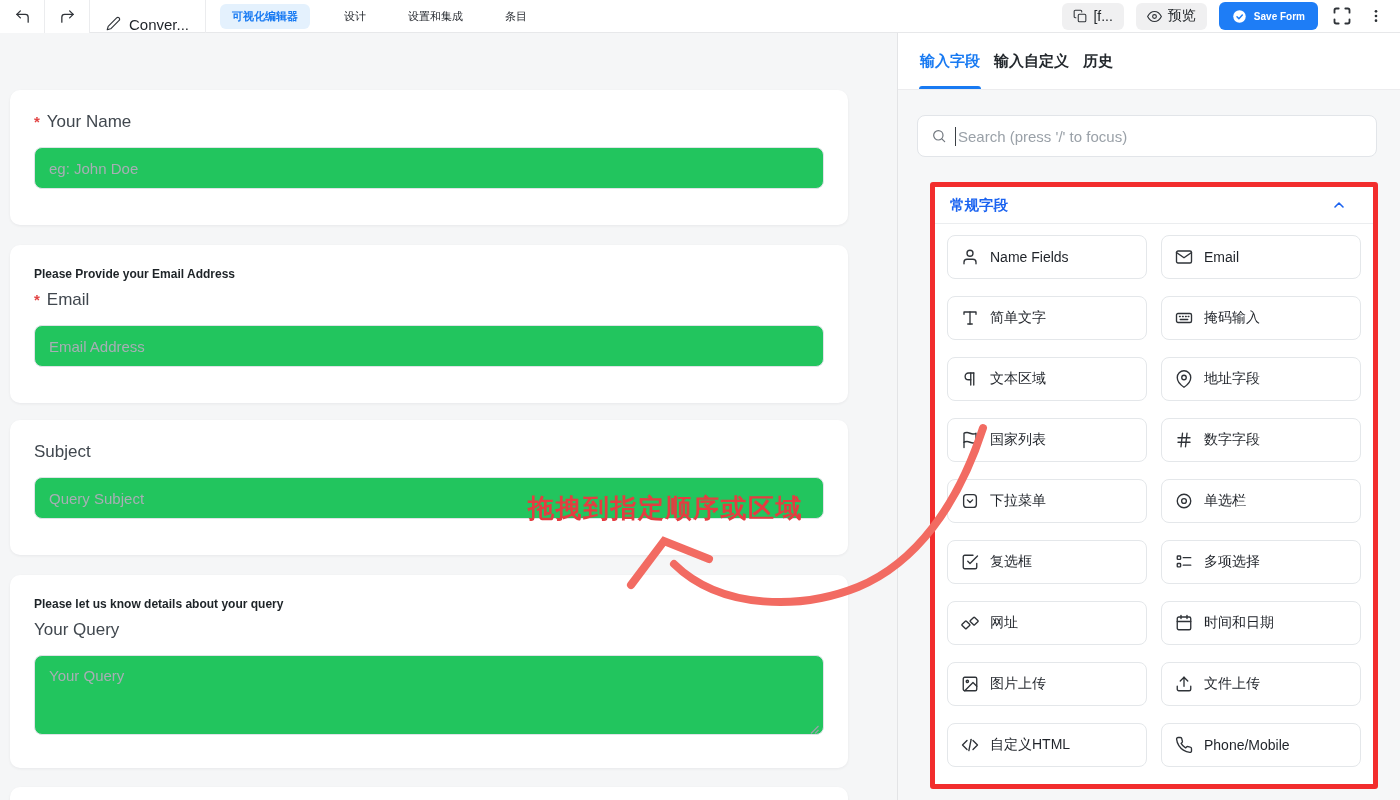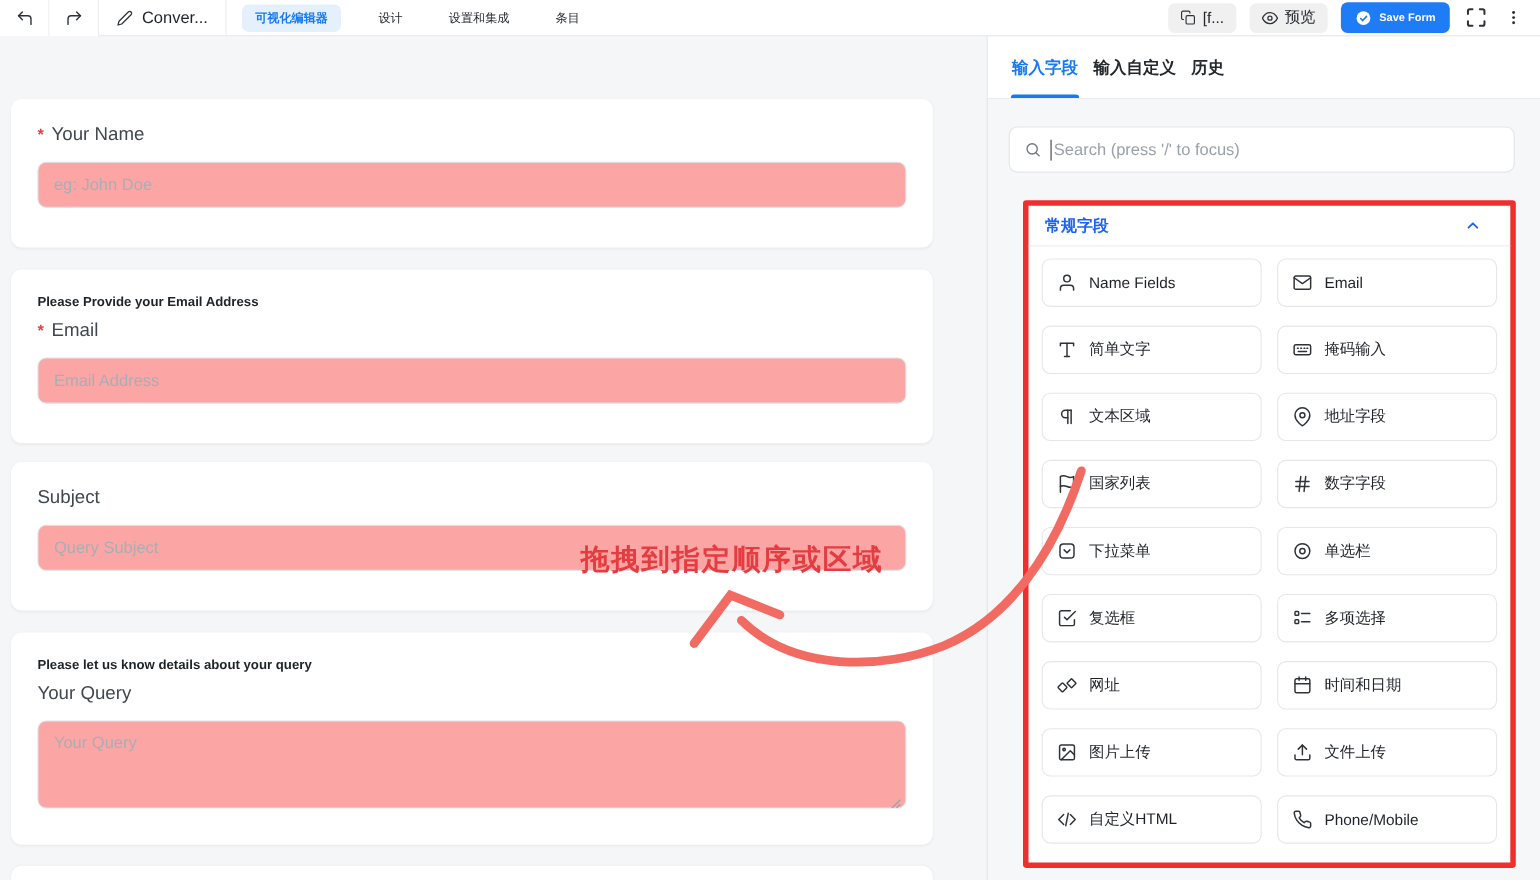--- a/index.html
+++ b/index.html
@@ -4,36 +4,36 @@
 <style>
   * { margin:0; padding:0; box-sizing:border-box; }
   html,body { width:1400px; height:800px; overflow:hidden; }
   body { font-family:"Liberation Sans","DejaVu Sans",sans-serif; background:#f4f5f6; position:relative; color:#1f2329; }
   svg { display:block; }
   .ic { stroke:#2f3338; fill:none; stroke-width:1.8; stroke-linecap:round; stroke-linejoin:round; }
 
   
   .toolbar { position:absolute; top:0; left:0; width:1400px; height:33px; background:#fff; border-bottom:1px solid #e7e8ea; display:flex; align-items:center; z-index:10; }
   .tbtn { width:45px; height:33px; background:#fff; border:none; border-right:1px solid #ebecee; display:flex; align-items:center; justify-content:center; cursor:pointer; }
-  .title-wrap { height:33px; display:flex; align-items:center; gap:8px; padding:2px 16px; border-right:1px solid #ebecee; font-size:15px; font-weight:500; color:#1f2329; cursor:pointer; }
+  .title-wrap { height:33px; display:flex; align-items:flex-start; gap:8px; padding:16px 16px; border-right:1px solid #ebecee; font-size:15px; font-weight:500; color:#1f2329; cursor:pointer; }
   .top-tabs { display:flex; align-items:center; gap:26px; margin-left:14px; }
   .ttab { border:none; background:transparent; font-size:11px; color:#1f2329; font-family:inherit; padding:5px 8px; cursor:pointer; white-space:nowrap; }
   .ttab.active { background:#e4f1fd; color:#187af2; border-radius:6px; padding:5px 12px; font-weight:600; }
   .toolbar-right { margin-left:auto; display:flex; align-items:center; gap:12px; padding-right:14px; }
   .gbtn { display:flex; align-items:center; gap:6px; background:#f0f0f1; border:none; border-radius:6px; height:27px; padding:0 11px; font-size:14px; color:#22262a; font-family:inherit; cursor:pointer; }
   .savebtn { display:flex; align-items:center; gap:7px; background:#1e7df6; color:#fff; border:none; border-radius:6px; height:28px; padding:0 13px; font-size:10px; font-weight:600; font-family:inherit; cursor:pointer; }
   .iconbtn { background:transparent; border:none; cursor:pointer; display:flex; align-items:center; justify-content:center; padding:2px; }
 
   
   .canvas { position:absolute; top:33px; left:0; width:897px; height:767px; background:#f5f6f7; overflow:hidden; }
   .card { position:absolute; left:10px; width:838px; background:#fff; border-radius:10px; box-shadow:0 1px 3px rgba(20,25,40,.06); padding:22px 24px; }
   .admin-label { font-size:12px; font-weight:700; color:#1d2327; margin-bottom:9px; }
   .flabel { font-size:17px; color:#40474e; margin-bottom:15px; display:flex; align-items:baseline; gap:7px; }
   .req { color:#e24444; font-size:15px; font-weight:700; }
-  .tinput, .tarea { width:100%; border:1px solid #dfe3e7; border-radius:8px; background:#fca5a5; font-family:inherit; font-size:15px; color:#3c4248; padding:0 14px; outline:none; }
+  .tinput, .tarea { width:100%; border:1px solid #dfe3e7; border-radius:8px; background:#22c55e; font-family:inherit; font-size:15px; color:#3c4248; padding:0 14px; outline:none; }
   .tinput { height:42px; }
   .tarea { height:80px; padding:11px 14px; resize:none; }
   .tinput::placeholder, .tarea::placeholder { color:#a8aeb5; }
   .tarea-wrap { position:relative; }
   .resize-h { position:absolute; right:5px; bottom:5px; }
 
   
   .annotation-text { position:absolute; left:528px; top:458px; font-size:26px; font-weight:800; color:#e43d41; letter-spacing:1.5px; z-index:40; white-space:nowrap; }
   .overlay-svg { position:absolute; top:0; left:0; z-index:39; pointer-events:none; }
 

